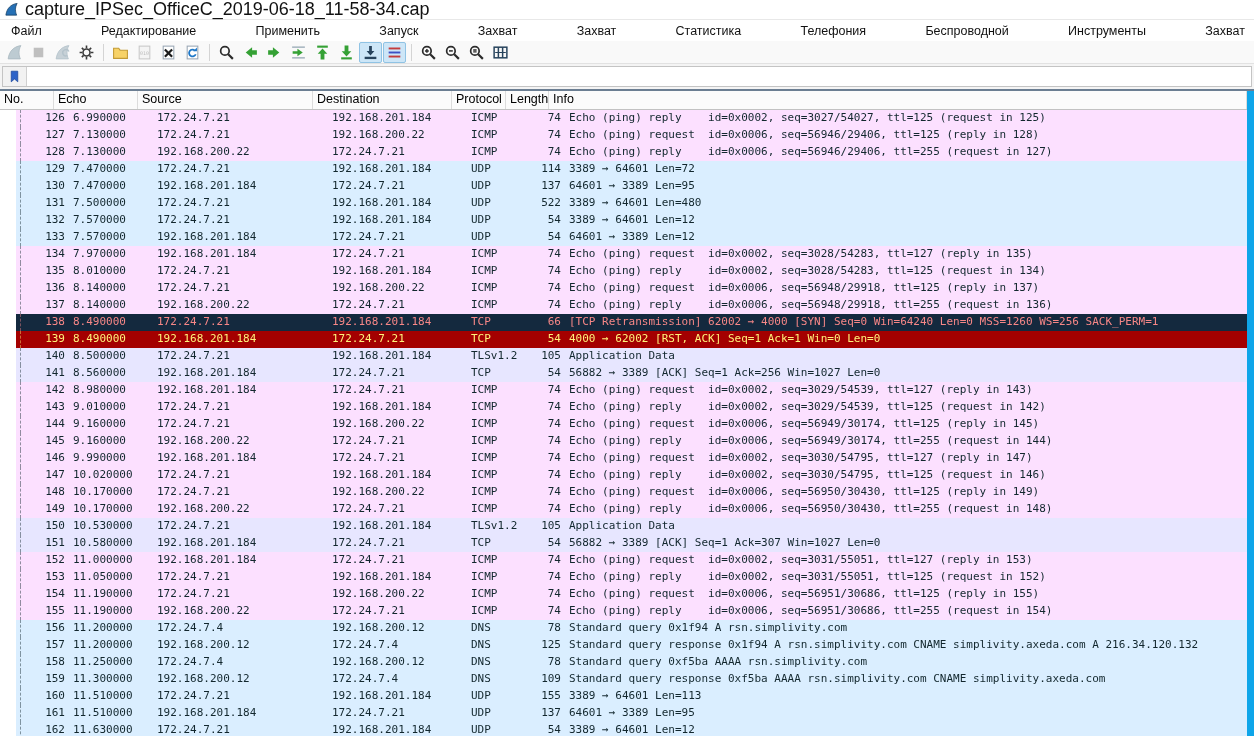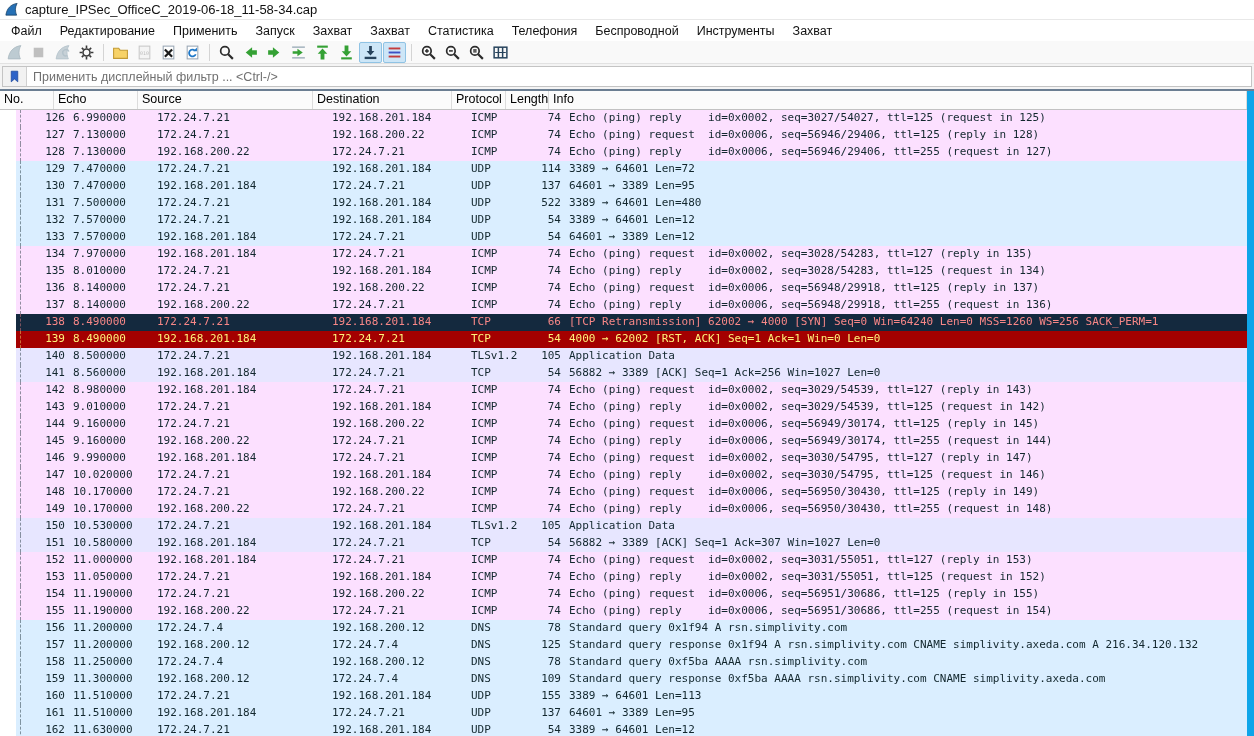--- a/index.html
+++ b/index.html
@@ -4,24 +4,24 @@
 <style>
   * { margin:0; padding:0; box-sizing:border-box; }
   html,body { width:1254px; height:736px; overflow:hidden; background:#fff;
     font-family:"Liberation Sans", sans-serif; }
   #app { width:1254px; height:736px; display:flex; flex-direction:column; background:#fff; }
 
   
   .titlebar { height:20px; display:flex; align-items:center; gap:6px; padding-left:4px;
     background:#ffffff; border-bottom:1px solid #e8e8e8; flex:0 0 auto; }
   .titlebar svg { width:15px; height:15px; }
-  .title-text { font-size:13px; color:#111; }
-
-  
-  .menubar { height:21px; display:flex; align-items:center; background:#fff; padding-left:2px; flex:0 0 auto; }
+  .title-text { font-size:18px; color:#111; }
+
+  
+  .menubar { height:21px; display:flex; align-items:center; background:#fff; padding-left:2px; flex:0 0 auto;justify-content:space-between; }
   .menu-item { font-size:12.5px; color:#111; padding:2px 9px; cursor:default; }
 
   
   .toolbar { height:23px; display:flex; align-items:center; background:#f9f9f9;
     border-bottom:1px solid #e2e2e2; padding-left:3px; gap:1px; flex:0 0 auto; }
   .tool-btn { width:23px; height:21px; display:flex; align-items:center; justify-content:center;
     border:1px solid transparent; border-radius:2px; }
   .tool-btn svg { width:17px; height:17px; }
   .tool-btn.active { background:#cde6f7; border-color:#90c3e4; }
   .tool-btn.disabled { opacity:.55; }
@@ -218,21 +218,20 @@
       </div>
     </div>
 
   <div class="filterbar">
     <div class="filter-box">
       <div class="bookmark-btn">
         <svg viewBox="0 0 16 16">
           <path d="M4 1.5 h8 v13 l-4 -3.5 l-4 3.5 z" fill="#2d63c8" stroke="#1d4ba0"></path>
         </svg>
       </div>
-      <input class="filter-input" type="text" placeholder="Применить дисплейный фильтр ... &lt;Ctrl-/&gt;" style="">
     </div>
   </div>
 
   <div class="panel-divider"></div>
 
   <div class="packet-area">
     <div class="table-header" id="table-header">
         <div class="th">No.</div>
         <div class="th">Echo</div>
         <div class="th">Source</div>

